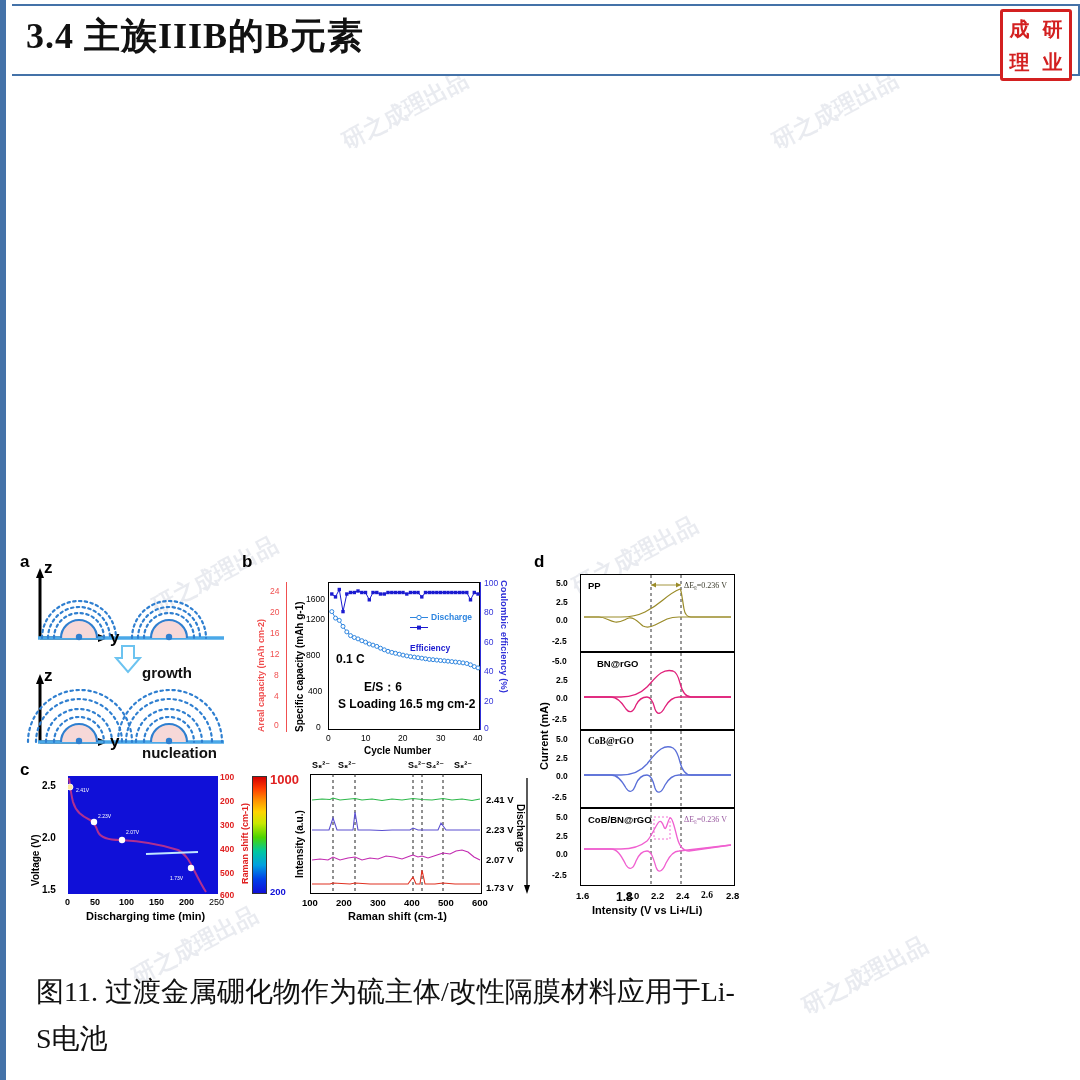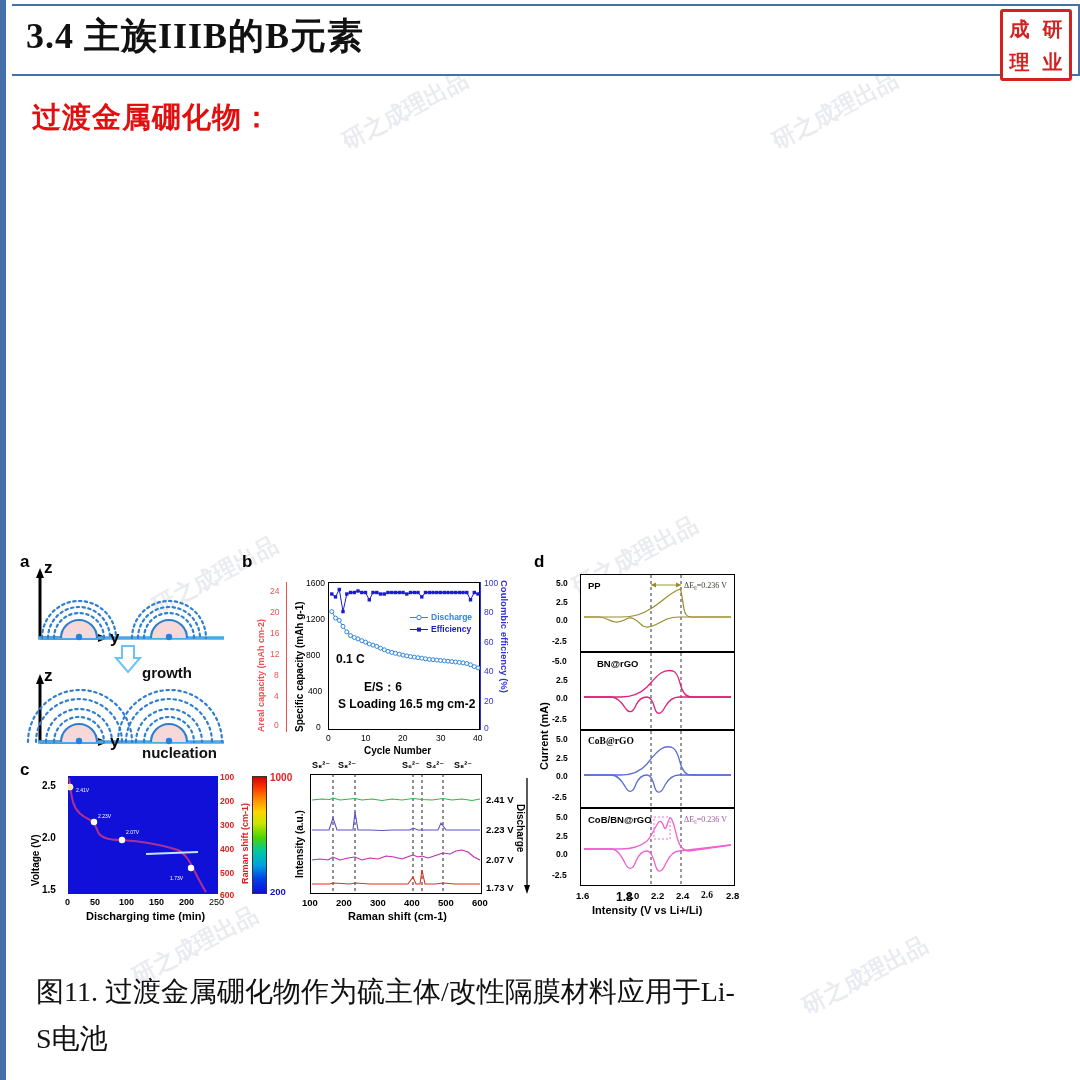--- a/index.html
+++ b/index.html
@@ -134,21 +134,20 @@
   <div id="header">
     <div id="header-title">3.4 主族IIIB的B元素</div>
     <div id="seal">
       <div class="seal-ch">成</div>
       <div class="seal-ch">研</div>
       <div class="seal-ch">理</div>
       <div class="seal-ch">业</div>
     </div>
   </div>
 
-  <div id="subhead">过渡金属硼化物：</div>
 
 
 
   <div id="caption">图11. 过渡金属硼化物作为硫主体/改性隔膜材料应用于Li-S电池</div>
 
   <div id="figure">
 
     <div class="pl" style="left:6px;top:4px;">a</div>
     <div id="pa">
       <svg width="205" height="200" viewBox="0 0 205 200">
@@ -207,21 +206,21 @@
       <div class="tick" style="left:28px;top:26px;color:#f05050;">24</div>
       <div class="tick" style="left:28px;top:47px;color:#f05050;">20</div>
       <div class="tick" style="left:28px;top:68px;color:#f05050;">16</div>
       <div class="tick" style="left:28px;top:89px;color:#f05050;">12</div>
       <div class="tick" style="left:32px;top:110px;color:#f05050;">8</div>
       <div class="tick" style="left:32px;top:131px;color:#f05050;">4</div>
       <div class="tick" style="left:32px;top:160px;color:#f05050;">0</div>
 
       <div class="axtitle vrot" style="left:52px;top:172px;">Specific capacity (mAh g-1)</div>
 
-      <div class="tick" style="left:64px;top:18px;">1600</div>
+      <div class="tick" style="left:64px;top:34px;">1600</div>
       <div class="tick" style="left:64px;top:54px;">1200</div>
       <div class="tick" style="left:64px;top:90px;">800</div>
       <div class="tick" style="left:66px;top:126px;">400</div>
       <div class="tick" style="left:74px;top:162px;">0</div>
 
       <div class="frame" style="left:86px;top:22px;width:152px;height:148px;"></div>
       <svg style="position:absolute;left:86px;top:22px;" width="152" height="148">
 
         <polyline fill="none" stroke="#2f86e0" stroke-width="1" points="3.8,29.6 7.5,36.1 11.3,38.4 15.0,44.4 18.8,49.9 22.5,53.6 26.3,55.5 30.0,56.9 33.8,58.7 37.5,60.1 41.3,62.0 45.0,63.1 48.8,64.4 52.5,66.2 56.3,67.8 60.0,69.3 63.8,70.4 67.5,71.3 71.3,72.2 75.0,73.1 78.8,73.9 82.5,74.6 86.3,75.1 90.0,75.7 93.8,76.2 97.5,76.8 101.3,77.4 105.0,77.7 108.8,78.1 112.5,78.5 116.3,78.8 120.0,79.2 123.8,79.6 127.5,80.0 131.3,80.4 135.0,80.9 138.8,81.5 142.5,82.8 146.3,84.6 150.0,85.9"></polyline>
         <g fill="#ffffff" stroke="#2f86e0" stroke-width="1">
@@ -313,21 +312,21 @@
       </svg>
 
       <div style="position:absolute;left:168px;top:52px;">
         <div style="display:flex;align-items:center;gap:3px;margin-bottom:2px;">
           <svg width="18" height="7">
             <line x1="0" y1="3.5" x2="18" y2="3.5" stroke="#2f86e0" stroke-width="1"></line>
             <circle cx="9" cy="3.5" r="2.2" fill="#fff" stroke="#2f86e0" stroke-width="1"></circle>
           </svg>
           <span class="tick" style="position:static;color:#2f86e0;font-weight:bold;">Discharge</span>
         </div>
-        <div style="display:flex;align-items:center;gap:3px;">
+        <div style="display:flex;gap:12px;flex-direction:column;">
           <svg width="18" height="7">
             <line x1="0" y1="3.5" x2="18" y2="3.5" stroke="#1a1ad0" stroke-width="1"></line>
             <rect x="7" y="1.6" width="4" height="4" fill="#1a1ad0"></rect>
           </svg>
           <span class="tick" style="position:static;color:#1a1ad0;font-weight:bold;">Efficiency</span>
         </div>
       </div>
 
       <div class="axtitle" style="left:94px;top:92px;font-size:12px;">0.1 C</div>
       <div class="axtitle" style="left:122px;top:119px;font-size:12px;">E/S：6</div>
@@ -381,30 +380,30 @@
 
       <div class="tick" style="left:196px;top:12px;color:#e02020;font-weight:bold;">100</div>
       <div class="tick" style="left:196px;top:36px;color:#e02020;font-weight:bold;">200</div>
       <div class="tick" style="left:196px;top:60px;color:#e02020;font-weight:bold;">300</div>
       <div class="tick" style="left:196px;top:84px;color:#e02020;font-weight:bold;">400</div>
       <div class="tick" style="left:196px;top:108px;color:#e02020;font-weight:bold;">500</div>
       <div class="tick" style="left:196px;top:130px;color:#e02020;font-weight:bold;">600</div>
       <div class="axtitle vrot" style="left:216px;top:124px;color:#e02020;font-size:9px;">Raman shift (cm-1)</div>
 
       <div id="cbar" style="left:228px;top:16px;height:118px;"></div>
-      <div class="tick" style="left:246px;top:12px;color:#e02020;font-weight:bold;font-size:10px;text-align:right;">1000</div>
+      <div class="tick" style="left:246px;top:12px;color:#e02020;font-weight:bold;font-size:13px;text-align:right;">1000</div>
       <div class="tick" style="left:246px;top:126px;color:#1010d8;font-weight:bold;font-size:9.5px;">200</div>
     </div>
 
     <div id="pr">
       <div class="axtitle vrot" style="left:8px;top:118px;">Intensity (a.u.)</div>
 
       <div class="tick" style="left:26px;top:0px;font-weight:bold;font-size:9px;">S₈²⁻</div>
       <div class="tick" style="left:52px;top:0px;font-weight:bold;font-size:9px;">S₈²⁻</div>
-      <div class="tick" style="left:116px;top:0px;font-weight:bold;font-size:9px;">S₆²⁻</div>
+      <div class="tick" style="left:122px;top:0px;font-weight:bold;font-size:9px;">S₆²⁻</div>
       <div class="tick" style="left:140px;top:0px;font-weight:bold;font-size:9px;">S₄²⁻</div>
       <div class="tick" style="left:168px;top:0px;font-weight:bold;font-size:9px;">S₈²⁻</div>
 
       <div class="frame" style="left:24px;top:14px;width:172px;height:120px;"></div>
       <svg style="position:absolute;left:24px;top:14px;" width="172" height="120">
         <g stroke="#222" stroke-width="1" stroke-dasharray="3 3">
           <line x1="23" y1="0" x2="23" y2="120"></line>
           <line x1="45" y1="0" x2="45" y2="120"></line>
           <line x1="103" y1="0" x2="103" y2="120"></line>
           <line x1="112" y1="0" x2="112" y2="120"></line>

